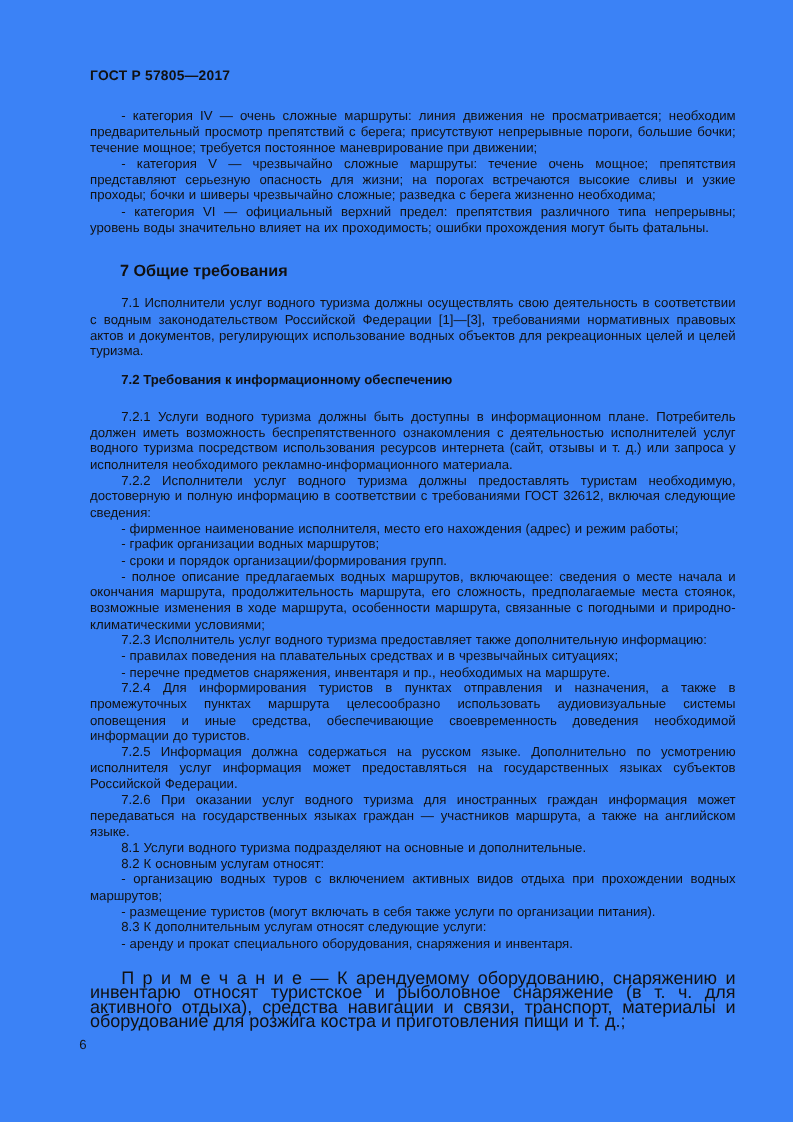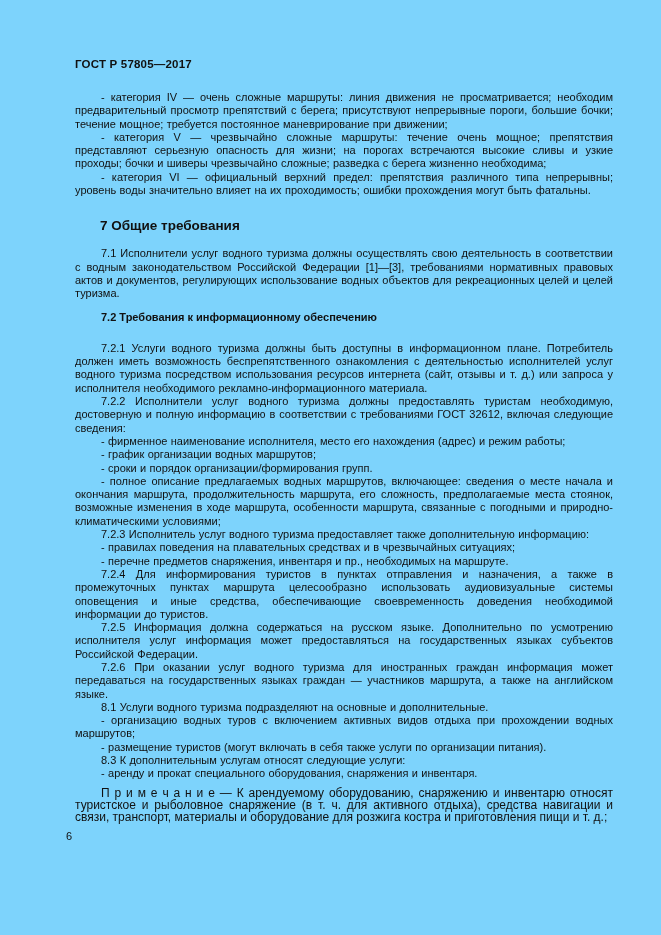--- a/index.html
+++ b/index.html
@@ -5,21 +5,21 @@
   html, body {
     margin: 0;
     padding: 0;
     background: #ffffff;
   }
   .page {
     position: relative;
     box-sizing: border-box;
     width: 661px;
     height: 935px;
-    background: #7dd3fc;
+    background: #3b82f6;
     color: #111111;
     font-family: "Liberation Sans", sans-serif;
     padding: 57px 48px 0 75px;
     overflow: hidden;
   }
   .doc-header {
     font-size: 11.5px;
     font-weight: bold;
     line-height: 14px;
     letter-spacing: 0.2px;
@@ -43,25 +43,25 @@
     margin: 20px 0 12px 0;
   }
   .h2 {
     font-size: 11px;
     font-weight: bold;
     line-height: 13.3px;
     text-indent: 26px;
     margin: 10px 0 18px 0;
   }
   .note {
-    font-size: 12px;
+    font-size: 15px;
     line-height: 12px;
     text-align: justify;
     text-indent: 26px;
-    margin: 6px 0 0 0;
+    margin: 16px 0 0 0;
     hyphens: auto;
     -webkit-hyphens: auto;
   }
   .page-number {
     font-size: 11px;
     line-height: 13px;
     margin: 7px 0 0 -9px;
   }
 </style>
 </head>
@@ -85,20 +85,21 @@
   <p class="para">- сроки и порядок организации/формирования групп.</p>
   <p class="para">- полное описание предлагаемых водных маршрутов, включающее: сведения о месте начала и окончания маршрута, продолжительность маршрута, его сложность, предполагаемые места стоянок, возможные изменения в ходе маршрута, особенности маршрута, связанные с погодными и природно-климатическими условиями;</p>
   <p class="para">7.2.3 Исполнитель услуг водного туризма предоставляет также дополнительную информацию:</p>
   <p class="para">- правилах поведения на плавательных средствах и в чрезвычайных ситуациях;</p>
   <p class="para">- перечне предметов снаряжения, инвентаря и пр., необходимых на маршруте.</p>
   <p class="para">7.2.4 Для информирования туристов в пунктах отправления и назначения, а также в промежуточных пунктах маршрута целесообразно использовать аудиовизуальные системы оповещения и иные средства, обеспечивающие своевременность доведения необходимой информации до туристов.</p>
   <p class="para">7.2.5 Информация должна содержаться на русском языке. Дополнительно по усмотрению исполнителя услуг информация может предоставляться на государственных языках субъектов Российской Федерации.</p>
   <p class="para">7.2.6 При оказании услуг водного туризма для иностранных граждан информация может передаваться на государственных языках граждан — участников маршрута, а также на английском языке.</p>
 
   <p class="para">8.1 Услуги водного туризма подразделяют на основные и дополнительные.</p>
+  <p class="para">8.2 К основным услугам относят:</p>
   <p class="para">- организацию водных туров с включением активных видов отдыха при прохождении водных маршрутов;</p>
   <p class="para">- размещение туристов (могут включать в себя также услуги по организации питания).</p>
   <p class="para">8.3 К дополнительным услугам относят следующие услуги:</p>
   <p class="para">- аренду и прокат специального оборудования, снаряжения и инвентаря.</p>
 
   <p class="note">П р и м е ч а н и е — К арендуемому оборудованию, снаряжению и инвентарю относят туристское и рыболовное снаряжение (в т. ч. для активного отдыха), средства навигации и связи, транспорт, материалы и оборудование для розжига костра и приготовления пищи и т. д.;</p>
 
   <p class="page-number">6</p>
 </div>
 

